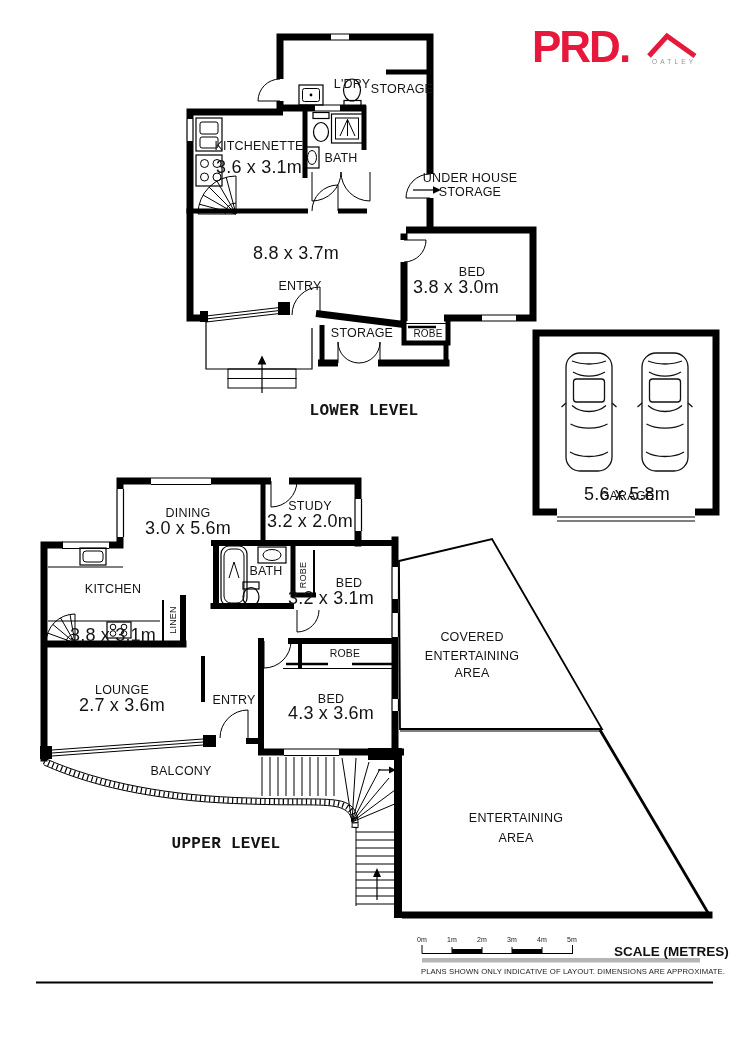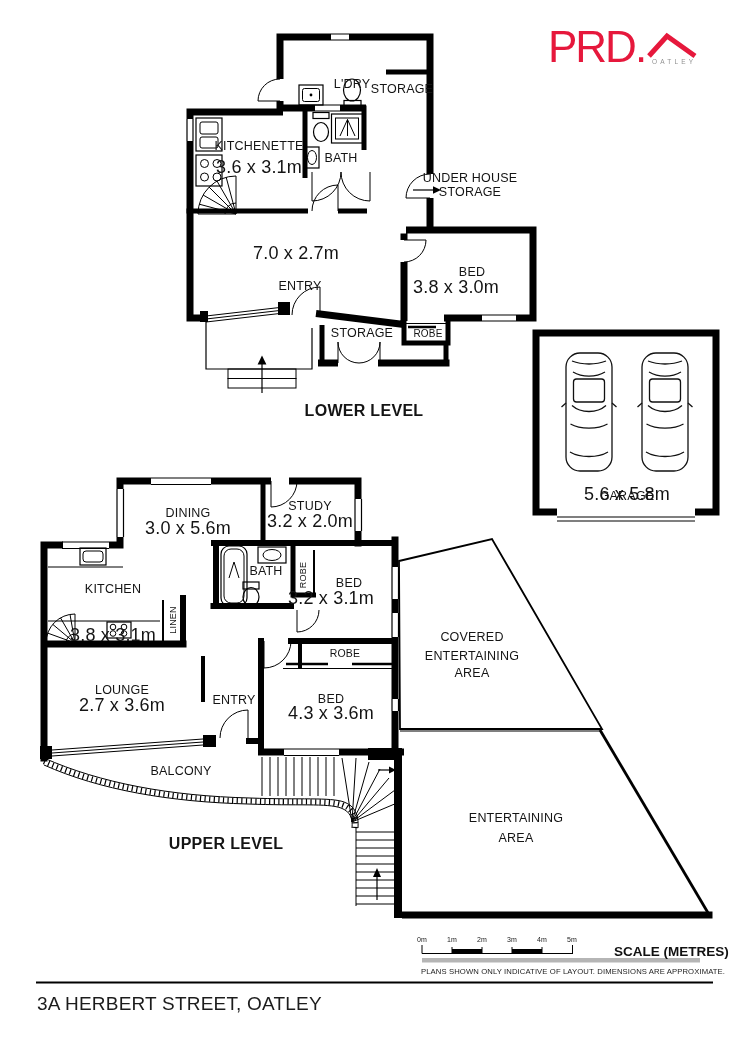--- a/index.html
+++ b/index.html
@@ -5,29 +5,29 @@
   html,body{margin:0;padding:0;background:#fff;}
   .page{position:relative;width:750px;height:1061px;background:#fff;
         font-family:"Liberation Sans",sans-serif;overflow:hidden;}
   svg.plan{position:absolute;left:0;top:0;}
   .lbl{position:absolute;transform:translate(-50%,-50%);color:#141414;
        font-size:12.5px;letter-spacing:.2px;white-space:nowrap;}
   .dim{font-size:18px;}
   .sm{font-size:10px;}
   .sm2{font-size:10.5px;}
   .vert{transform:translate(-50%,-50%) rotate(-90deg);font-size:9px;}
-  .bold{font-weight:700;font-size:16px;letter-spacing:.3px;}
+  .bold{font-weight:700;font-size:16px;letter-spacing:.3px;font-family:Liberation Mono, monospace;}
   .tick{font-size:7px;color:#222;}
   .scale-label{position:absolute;left:614px;top:944px;font-weight:700;
        font-size:13.5px;color:#111;white-space:nowrap;}
   .disclaimer{position:absolute;left:421px;top:967px;font-size:7.7px;
        color:#222;letter-spacing:.1px;white-space:nowrap;}
   .address{position:absolute;left:37px;top:993px;font-size:19px;color:#1c1c1c;
        letter-spacing:.2px;white-space:nowrap;}
-  .logo-brand{position:absolute;left:548px;top:22px;font-size:44px;font-weight:400;
+  .logo-brand{position:absolute;left:532px;top:22px;font-size:44px;font-weight:700;
        color:#e6183c;letter-spacing:-2px;white-space:nowrap;}
   .logo-roof{position:absolute;left:646px;top:31px;}
   .logo-office{position:absolute;left:652px;top:58px;font-size:6.5px;
        letter-spacing:3.2px;color:#919191;white-space:nowrap;}
 </style>
 </head>
 <body>
 
 <div class="page">
 
@@ -270,21 +270,21 @@
   </svg>
   <div class="logo-office">OATLEY</div>
 
   <div class="lbl" style="left:352px;top:84px">L'DRY</div>
   <div class="lbl" style="left:402px;top:89px">STORAGE</div>
   <div class="lbl" style="left:259px;top:146px">KITCHENETTE</div>
   <div class="lbl dim" style="left:259px;top:167px">3.6 x 3.1m</div>
   <div class="lbl" style="left:341px;top:158px">BATH</div>
   <div class="lbl" style="left:470px;top:178px">UNDER HOUSE</div>
   <div class="lbl" style="left:470px;top:192px">STORAGE</div>
-  <div class="lbl dim" style="left:296px;top:253px">7.0 x 2.7m</div>
+  <div class="lbl dim" style="left:296px;top:253px">8.8 x 3.7m</div>
   <div class="lbl" style="left:300px;top:286px">ENTRY</div>
   <div class="lbl" style="left:362px;top:333px">STORAGE</div>
   <div class="lbl sm" style="left:428px;top:333px">ROBE</div>
   <div class="lbl" style="left:472px;top:272px">BED</div>
   <div class="lbl dim" style="left:456px;top:287px">3.8 x 3.0m</div>
   <div class="lbl bold" style="left:364px;top:411px">LOWER LEVEL</div>
   <div class="lbl" style="left:627px;top:496px">GARAGE</div>
   <div class="lbl dim" style="left:627px;top:494px">5.6 x 5.8m</div>
 
   <div class="lbl" style="left:188px;top:513px">DINING</div>
@@ -313,15 +313,14 @@
   <div class="lbl bold" style="left:226px;top:844px">UPPER LEVEL</div>
 
   <div class="lbl tick" style="left:422px;top:939px">0m</div>
   <div class="lbl tick" style="left:452px;top:939px">1m</div>
   <div class="lbl tick" style="left:482px;top:939px">2m</div>
   <div class="lbl tick" style="left:512px;top:939px">3m</div>
   <div class="lbl tick" style="left:542px;top:939px">4m</div>
   <div class="lbl tick" style="left:572px;top:939px">5m</div>
   <div class="scale-label">SCALE (METRES)</div>
   <div class="disclaimer">PLANS SHOWN ONLY INDICATIVE OF LAYOUT.  DIMENSIONS ARE APPROXIMATE.</div>
-  <div class="address">3A HERBERT STREET, OATLEY</div>
 
 </div>
 
 </body></html>

